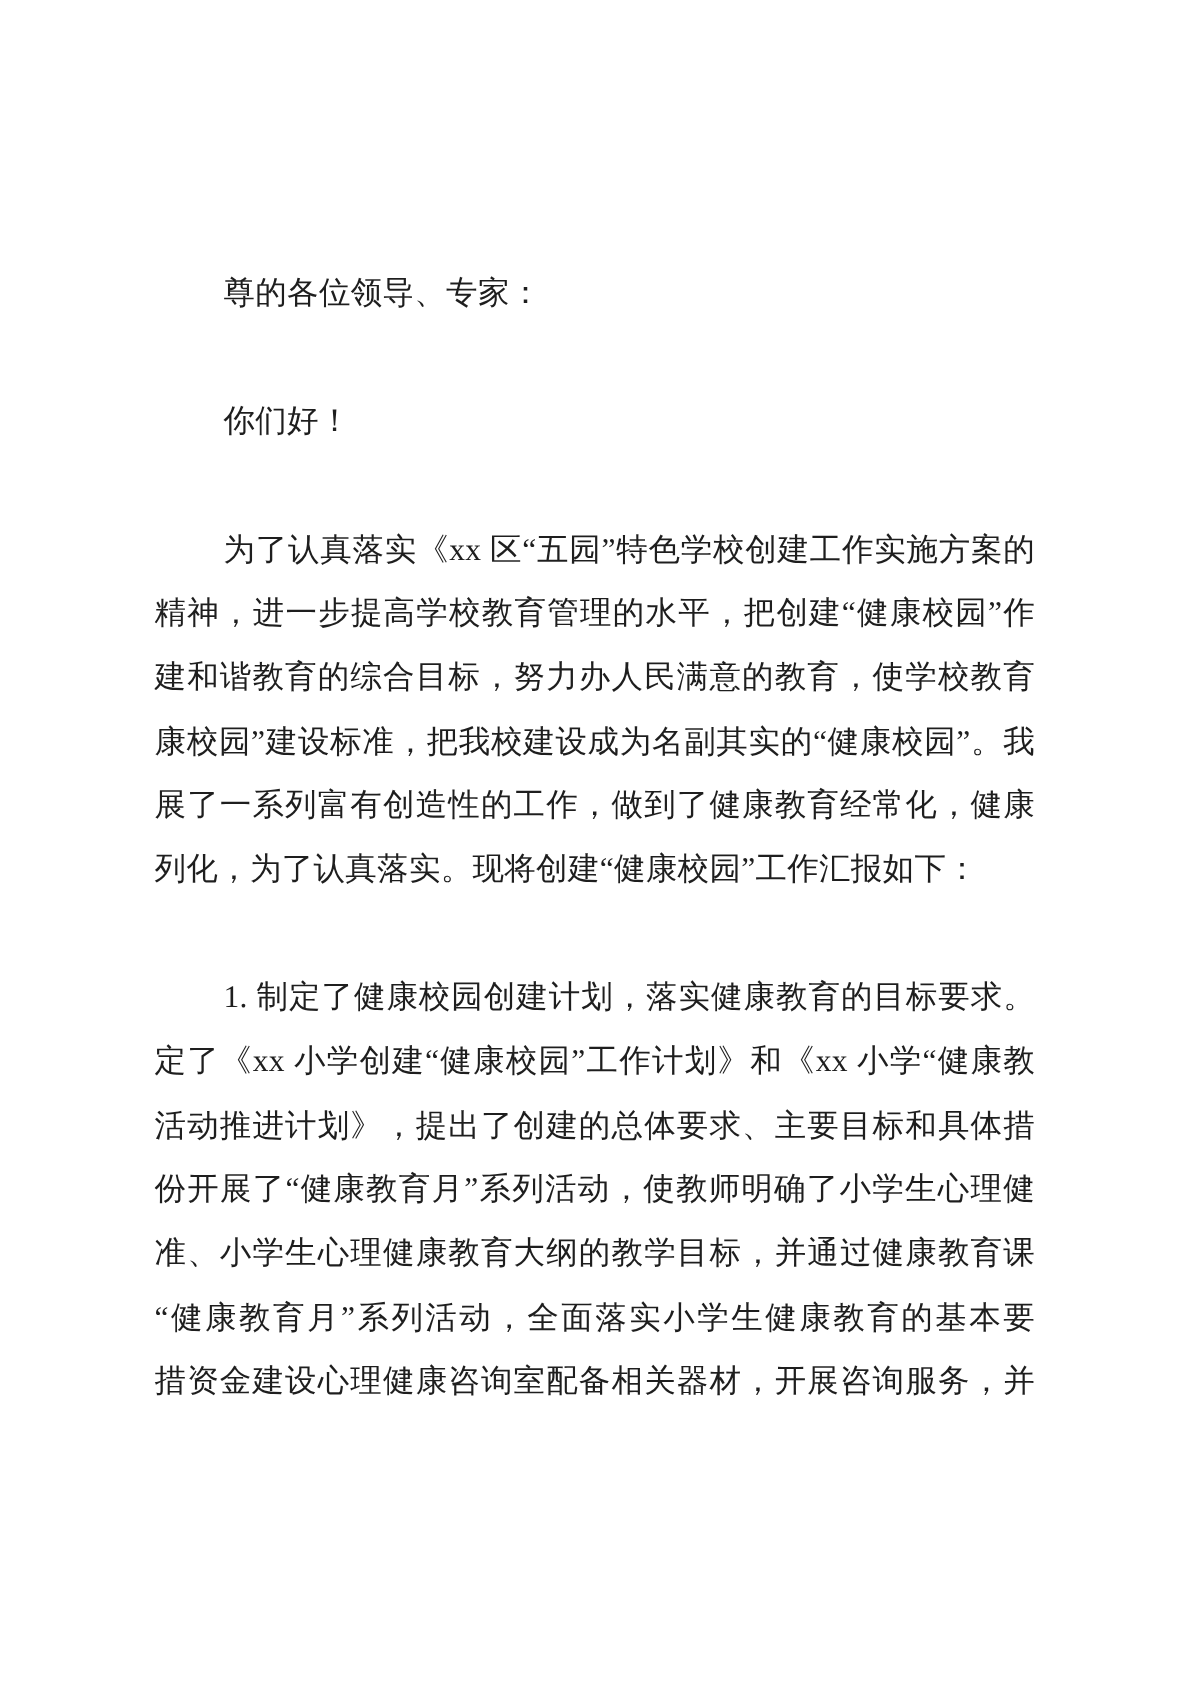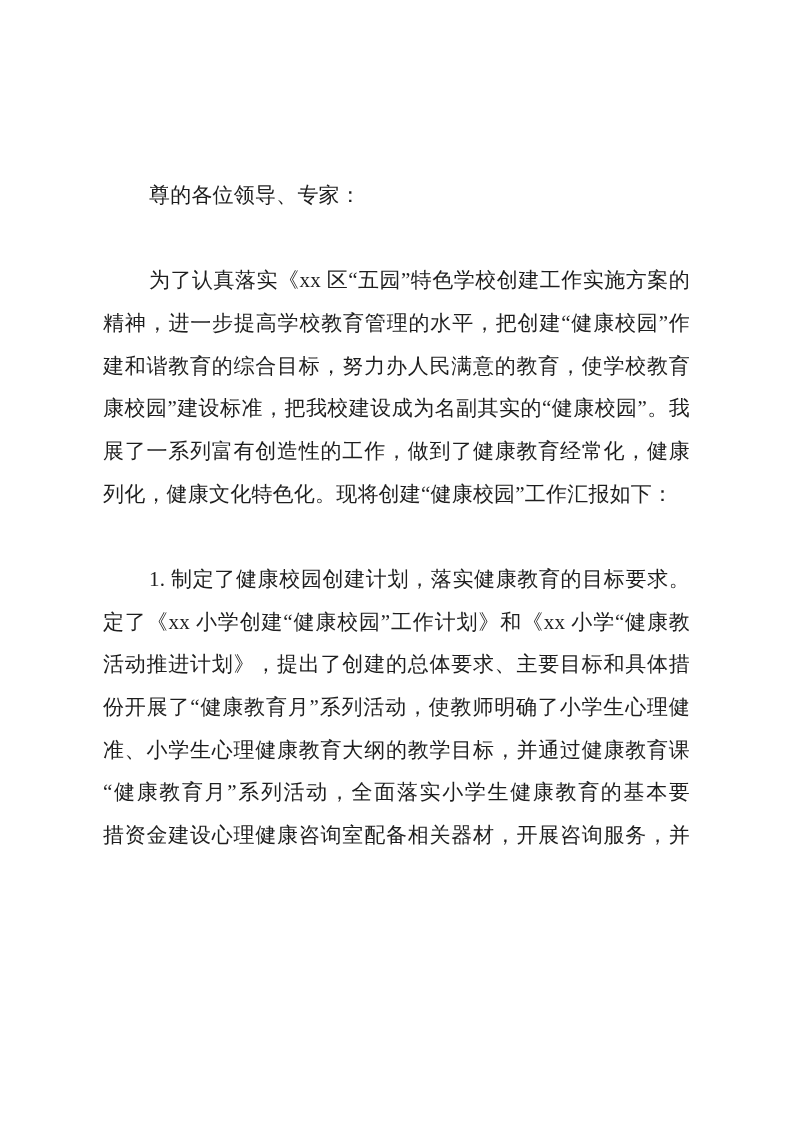--- a/index.html
+++ b/index.html
@@ -44,28 +44,31 @@
 </head>
 <body>
 
 <div class="page">
   <div class="doc">
 
     <div class="para">
       <div class="line indent">尊的各位领导、专家：</div>
     </div>
 
+    <div class="para">
+      <div class="line indent">你们好！</div>
+    </div>
 
     <div class="para">
       <div class="line indent fill">为了认真落实《xx 区“五园”特色学校创建工作实施方案的通知》</div>
       <div class="line fill">精神，进一步提高学校教育管理的水平，把创建“健康校园”作为构</div>
       <div class="line fill">建和谐教育的综合目标，努力办人民满意的教育，使学校教育达到“健</div>
       <div class="line fill">康校园”建设标准，把我校建设成为名副其实的“健康校园”。我们开</div>
       <div class="line fill">展了一系列富有创造性的工作，做到了健康教育经常化，健康活动系</div>
-      <div class="line">列化，健康文化特色化。现将创建“健康校园”工作汇报如下：</div>
+      <div class="line">列化，为了认真落实。现将创建“健康校园”工作汇报如下：</div>
     </div>
 
     <div class="para">
       <div class="line indent fill">1. 制定了健康校园创建计划，落实健康教育的目标要求。我们制</div>
       <div class="line fill">定了《xx 小学创建“健康校园”工作计划》和《xx 小学“健康教育月”</div>
       <div class="line fill">活动推进计划》，提出了创建的总体要求、主要目标和具体措施，四月</div>
       <div class="line fill">份开展了“健康教育月”系列活动，使教师明确了小学生心理健康标</div>
       <div class="line fill">准、小学生心理健康教育大纲的教学目标，并通过健康教育课和开展</div>
       <div class="line fill">“健康教育月”系列活动，全面落实小学生健康教育的基本要求，筹</div>
       <div class="line fill">措资金建设心理健康咨询室配备相关器材，开展咨询服务，并在去年</div>

